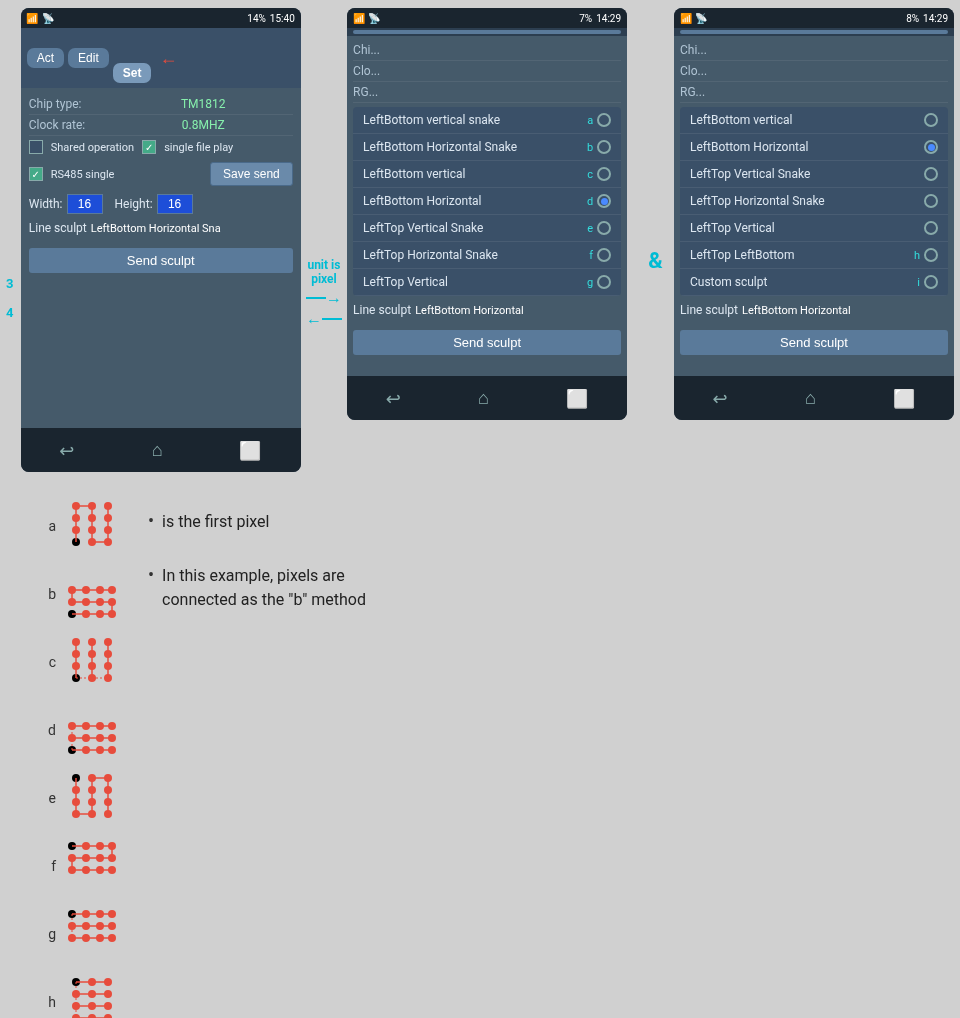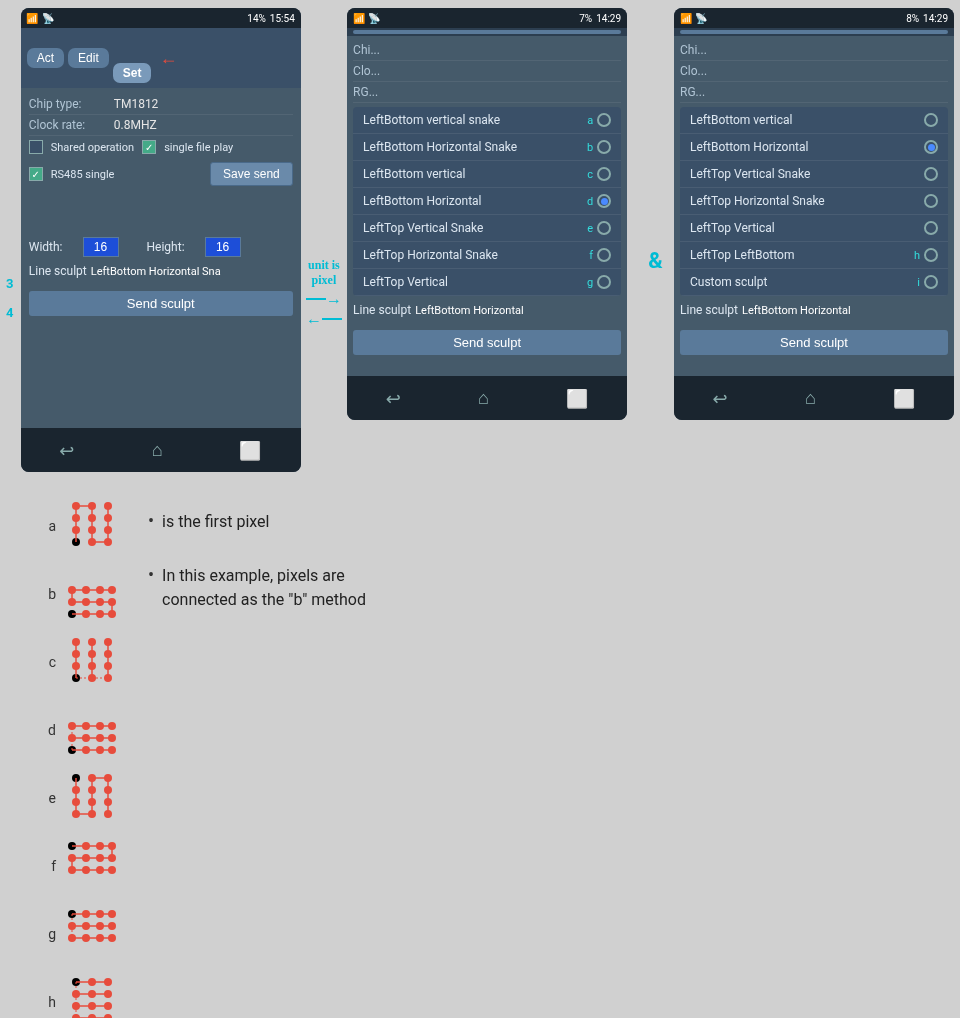--- a/index.html
+++ b/index.html
@@ -76,21 +76,21 @@
 
     .info-row {
       display: flex;
       align-items: center;
       padding: 3px 0;
       color: #dce6f0;
       font-size: 12px;
       border-bottom: 1px solid rgba(255,255,255,0.07);
     }
     .info-label { width: 85px; color: #b0c4d4; }
-    .info-value { color: #e5e5e5; flex: 1; text-align: left; }
+    .info-value { color: #86efac; flex: 1; text-align: center; }
 
     .checkbox-row {
       display: flex;
       align-items: center;
       padding: 4px 0;
       color: #dce6f0;
       font-size: 12px;
       gap: 8px;
     }
     .cb-box {
@@ -117,22 +117,21 @@
       cursor: pointer;
       margin-left: auto;
     }
 
     .wh-row {
       display: flex;
       align-items: center;
       padding: 4px 0;
       color: #dce6f0;
       font-size: 12px;
-      gap: 20px;
-      margin-top: 43px;
+      gap: 4px;
     }
     .wh-field {
       background: #1d4ed8;
       border: 1px solid #5a7a9a;
       color: #fff;
       width: 36px;
       padding: 2px 4px;
       font-size: 12px;
       text-align: center;
     }
@@ -311,21 +310,21 @@
 
   <div class="phone phone-1 phone-wrapper" style="margin-right:0;">
 
     <div class="status-bar">
       <div class="left-icons">
         <span>📶</span>
         <span>📡</span>
       </div>
       <div class="right-info">
         <span>14%</span>
-        <span>15:54</span>
+        <span>15:40</span>
       </div>
     </div>
 
     <div class="app-header">
       <button class="header-btn">Act</button>
       <button class="header-btn">Edit</button>
       <button class="header-btn active">Set</button>
       <span class="arrow-right">←</span>
     </div>
 
@@ -366,21 +365,21 @@
       <button class="send-sculpt-btn">Send sculpt</button>
     </div>
 
     <div class="bottom-nav">
       <span class="nav-icon">↩</span>
       <span class="nav-icon">⌂</span>
       <span class="nav-icon">⬜</span>
     </div>
   </div>
 
-  <div style="display:flex; flex-direction:column; align-items:center; width:60px; margin-top:250px; padding: 0 4px; font-family: Liberation Serif, serif;">
+  <div style="display:flex; flex-direction:column; align-items:center; width:60px; margin-top:250px; padding: 0 4px;">
     <div style="color:#00bcd4; font-size:12px; font-weight:bold; text-align:center; margin-bottom:2px;">unit is<br>pixel</div>
     <div style="display:flex; align-items:center;">
       <div style="width:20px; height:2px; background:#00bcd4;"></div>
       <div style="color:#00bcd4; font-size:16px;">→</div>
     </div>
     <div style="display:flex; align-items:center; margin-top:2px;">
       <div style="color:#00bcd4; font-size:16px;">←</div>
       <div style="width:20px; height:2px; background:#00bcd4;"></div>
     </div>
   </div>

